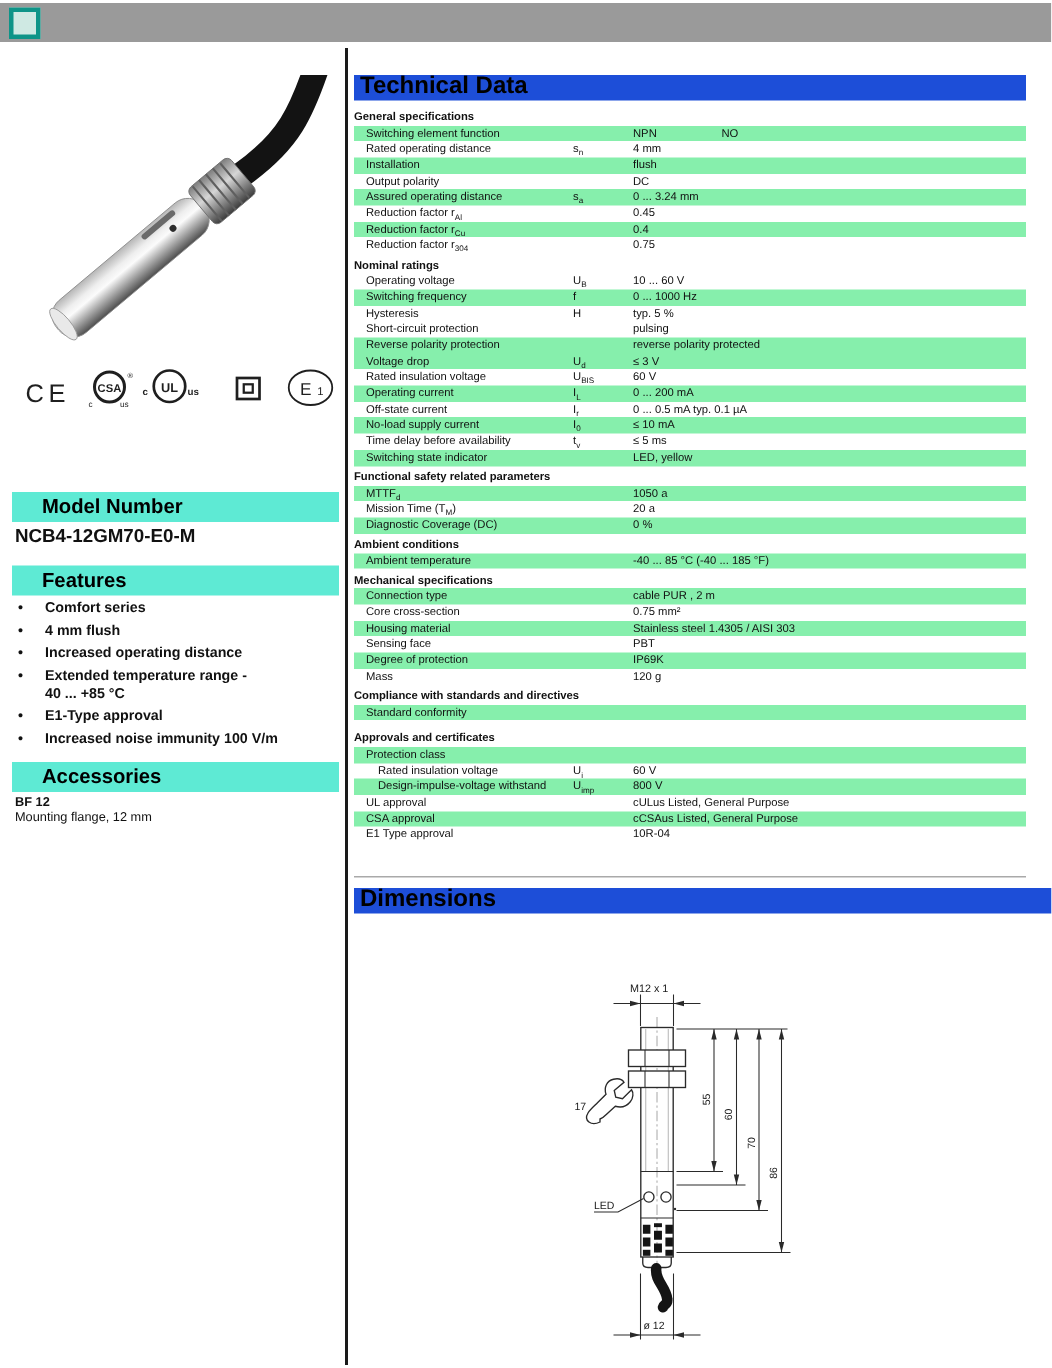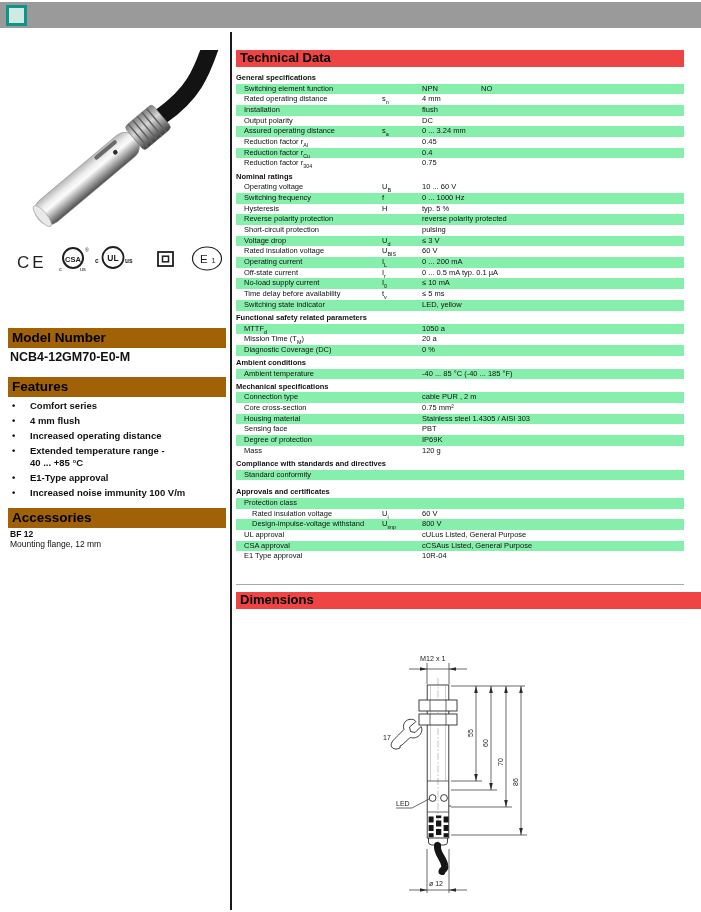--- a/index.html
+++ b/index.html
@@ -9,33 +9,33 @@
   .top-bar{position:absolute;left:0;top:2px;width:701px;height:26px;background:#9a9a9a;
            display:flex;align-items:center;padding:0 6px;box-sizing:border-box;}
   .brand-square{width:15px;height:15px;background:#cfe9e3;border:3px solid #0e9488;margin-right:8px;flex:0 0 auto;}
   .top-title,.top-model{color:#fff;font-weight:bold;font-size:13.5px;letter-spacing:.2px;margin-top:40px;}
   .top-model{margin-left:auto;}
   
   .v-divider{position:absolute;left:230px;top:32px;width:2px;height:878px;background:#1a1a1a;}
   
   .photo-wrap{position:absolute;left:12px;top:50px;width:208px;height:196px;}
   .certs{position:absolute;left:10px;top:244px;width:214px;height:34px;}
-  .side-bar{position:absolute;left:8px;width:218px;height:20px;background:#a16207;
-            font-weight:bold;font-size:13.5px;line-height:20px;padding-left:4px;box-sizing:border-box;color:#000;}
+  .side-bar{position:absolute;left:8px;width:218px;height:20px;background:#5eead4;
+            font-weight:bold;font-size:13.5px;line-height:20px;padding-left:20px;box-sizing:border-box;color:#000;}
   .bar-model{top:328px;} .bar-features{top:377px;} .bar-accessories{top:508px;}
   .model-value{position:absolute;left:10px;top:350px;font-weight:bold;font-size:12.5px;}
   .features-list{position:absolute;left:12px;top:400px;width:205px;}
   .feature-item{display:flex;font-weight:bold;font-size:9.5px;line-height:11.5px;margin-bottom:3.6px;}
   .feature-item .bullet{flex:0 0 18px;}
   .feature-item .ftext{white-space:pre-line;}
   .acc-name{position:absolute;left:10px;top:529px;font-weight:bold;font-size:8.5px;}
   .acc-desc{position:absolute;left:10px;top:539px;font-size:8.5px;}
   
   .td-wrap{position:absolute;left:236px;top:50px;width:448px;}
-  .big-bar{height:17px;background:#ef4444;font-weight:bold;font-size:13px;line-height:16px;
+  .big-bar{height:17px;background:#1d4ed8;font-weight:bold;font-size:16px;line-height:16px;
            padding-left:4px;box-sizing:border-box;color:#000;}
   .td-table{margin-top:5px;font-size:7.5px;}
   .td-sec{font-weight:bold;line-height:11.5px;height:11.5px;margin-top:1.5px;}
   .td-sec:first-child{margin-top:0;}
   .td-sec.gap{margin-top:6px;}
   .td-row{display:flex;min-height:10.7px;line-height:10.7px;align-items:flex-start;}
   .td-row.shaded{background:#86efac;}
   .c-label{flex:0 0 146px;padding-left:8px;box-sizing:border-box;}
   .c-label.ind2{padding-left:16px;}
   .c-sym{flex:0 0 30px;}
@@ -207,29 +207,29 @@
         <div class="td-row shaded">
           <div class="c-label">Switching frequency</div>
           <div class="c-sym">f</div>
           <div class="c-val"><span>0 ... 1000 Hz</span></div>
         </div>
         <div class="td-row">
           <div class="c-label">Hysteresis</div>
           <div class="c-sym">H</div>
           <div class="c-val"><span>typ. 5  %</span></div>
         </div>
+        <div class="td-row">
+          <div class="c-label">Short-circuit protection</div>
+          <div class="c-sym"></div>
+          <div class="c-val"><span>pulsing</span></div>
+        </div>
         <div class="td-row shaded">
           <div class="c-label">Reverse polarity protection</div>
           <div class="c-sym"></div>
           <div class="c-val"><span>reverse polarity protected</span></div>
-        </div>
-        <div class="td-row">
-          <div class="c-label">Short-circuit protection</div>
-          <div class="c-sym"></div>
-          <div class="c-val"><span>pulsing</span></div>
         </div>
         <div class="td-row shaded">
           <div class="c-label">Voltage drop</div>
           <div class="c-sym">U<sub>d</sub></div>
           <div class="c-val"><span>≤ 3 V</span></div>
         </div>
         <div class="td-row">
           <div class="c-label">Rated insulation voltage</div>
           <div class="c-sym">U<sub>BIS</sub></div>
           <div class="c-val"><span>60 V</span></div>

